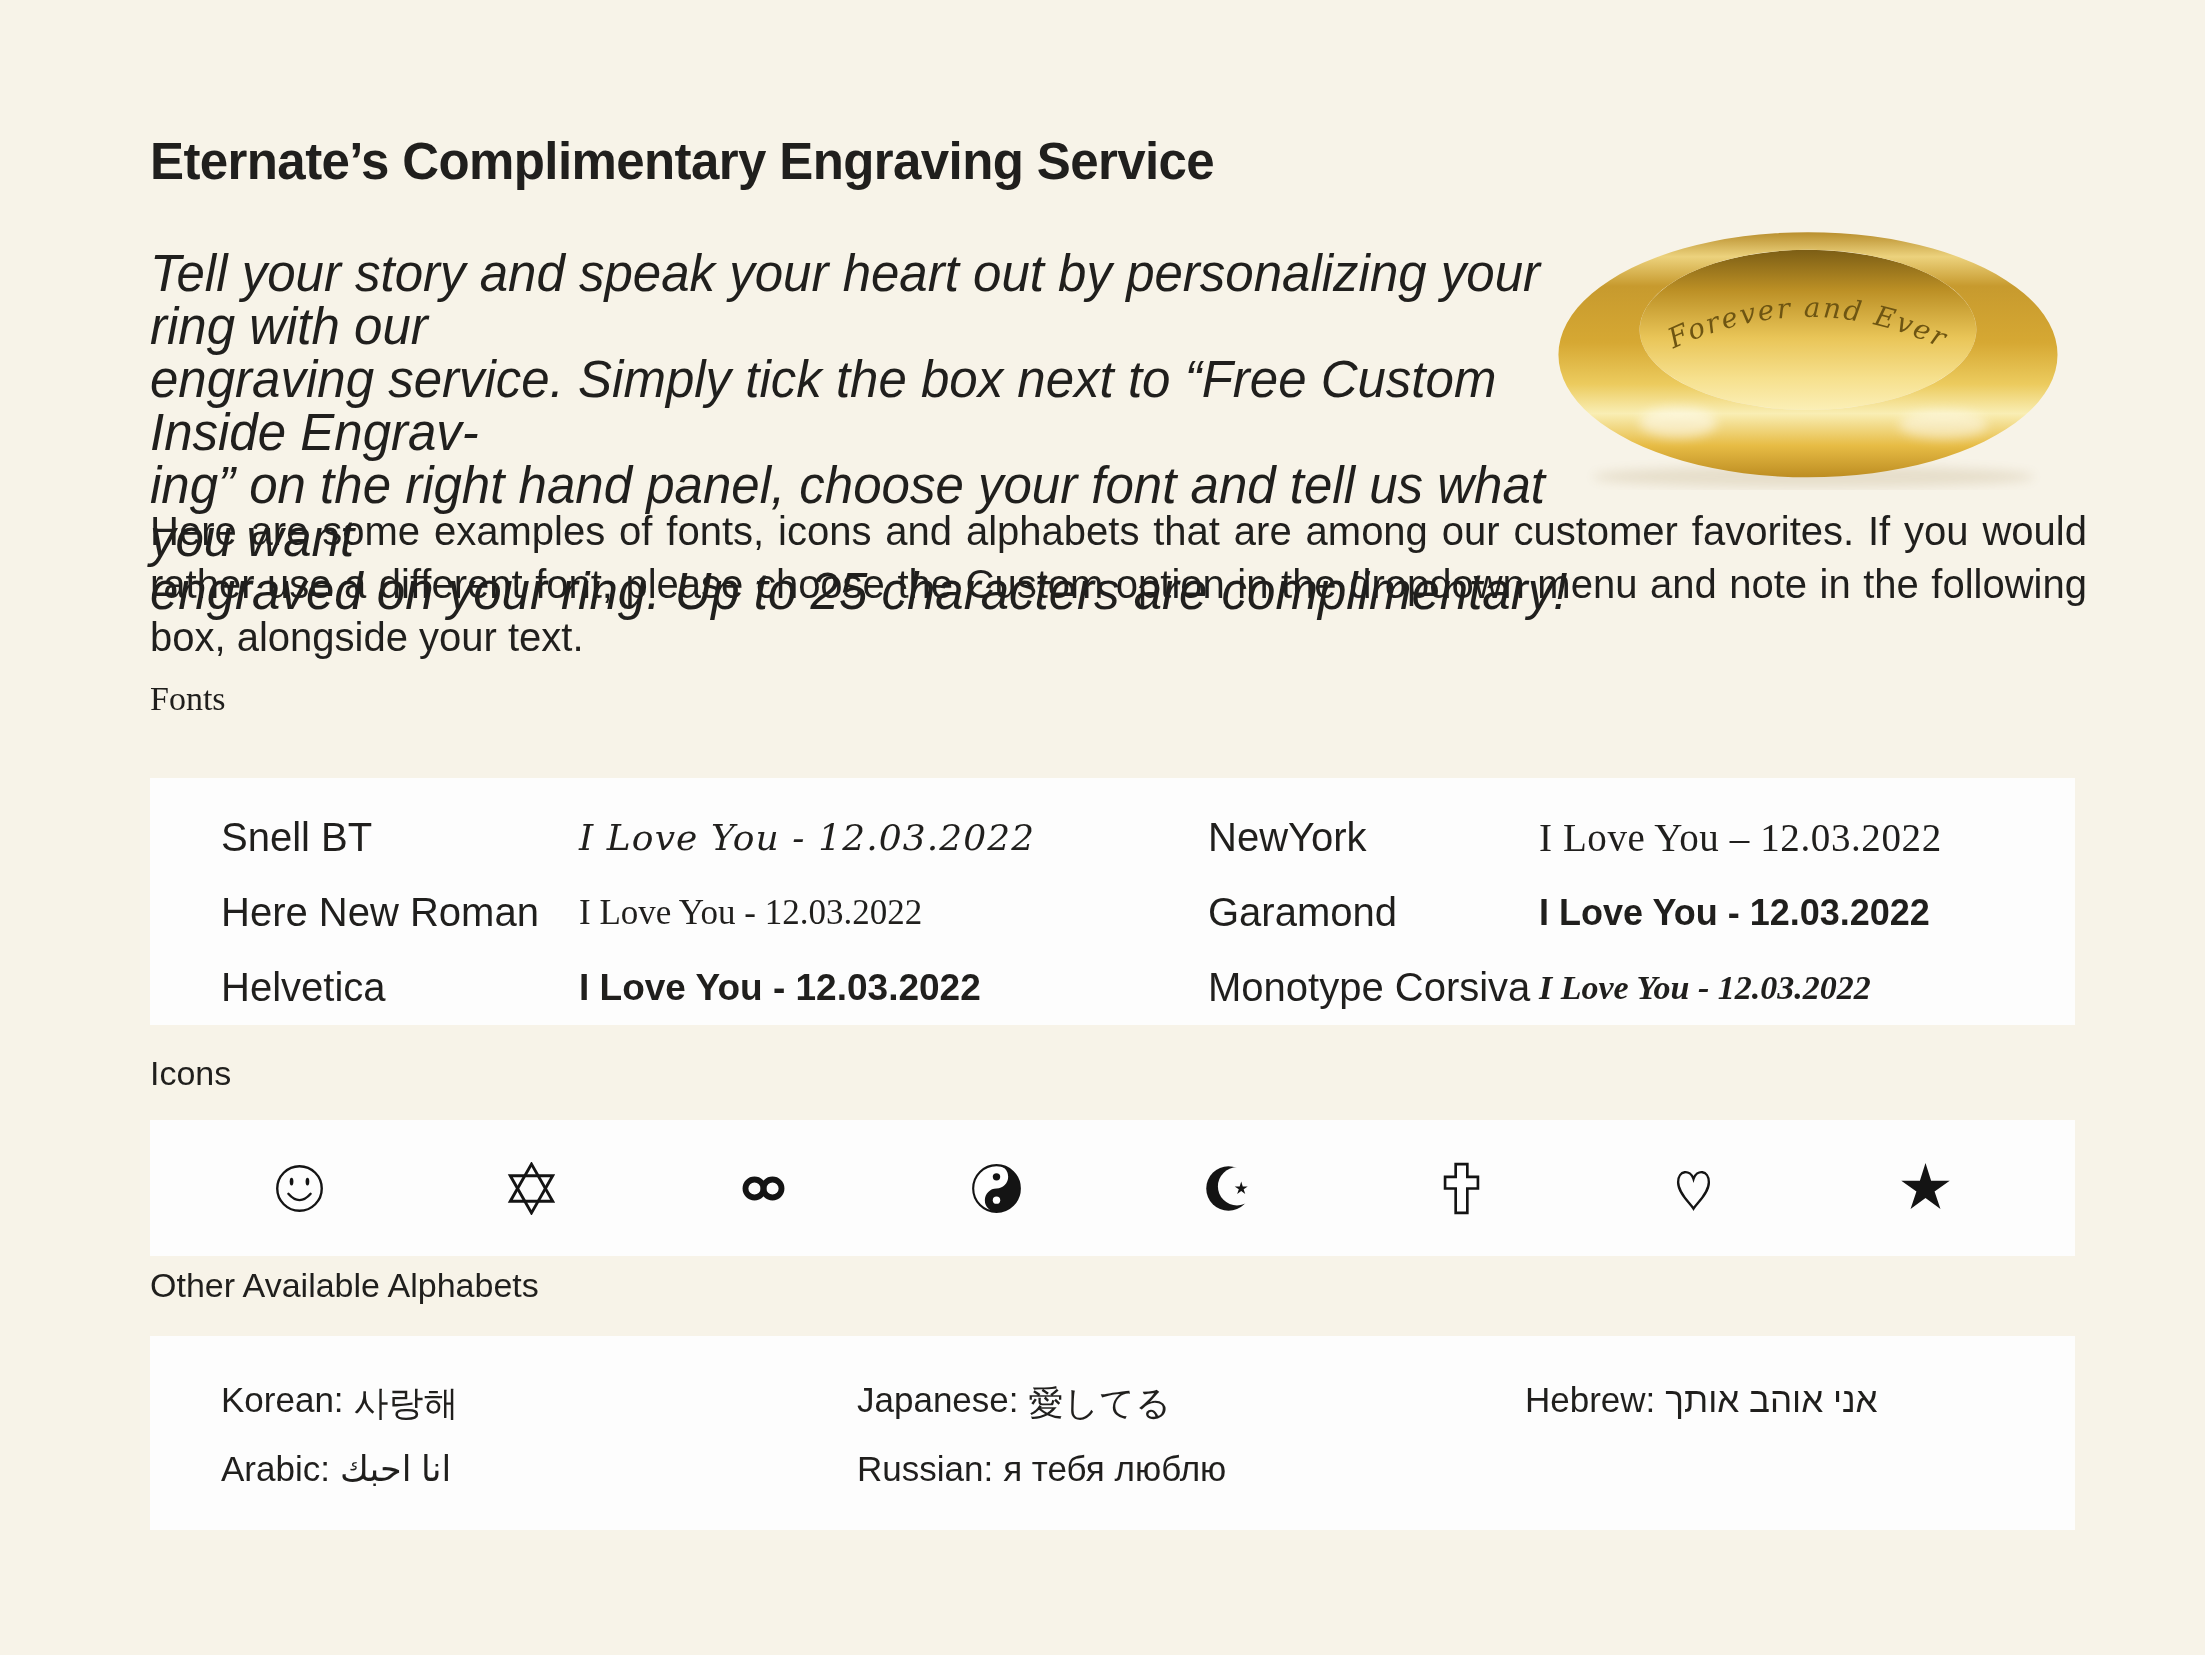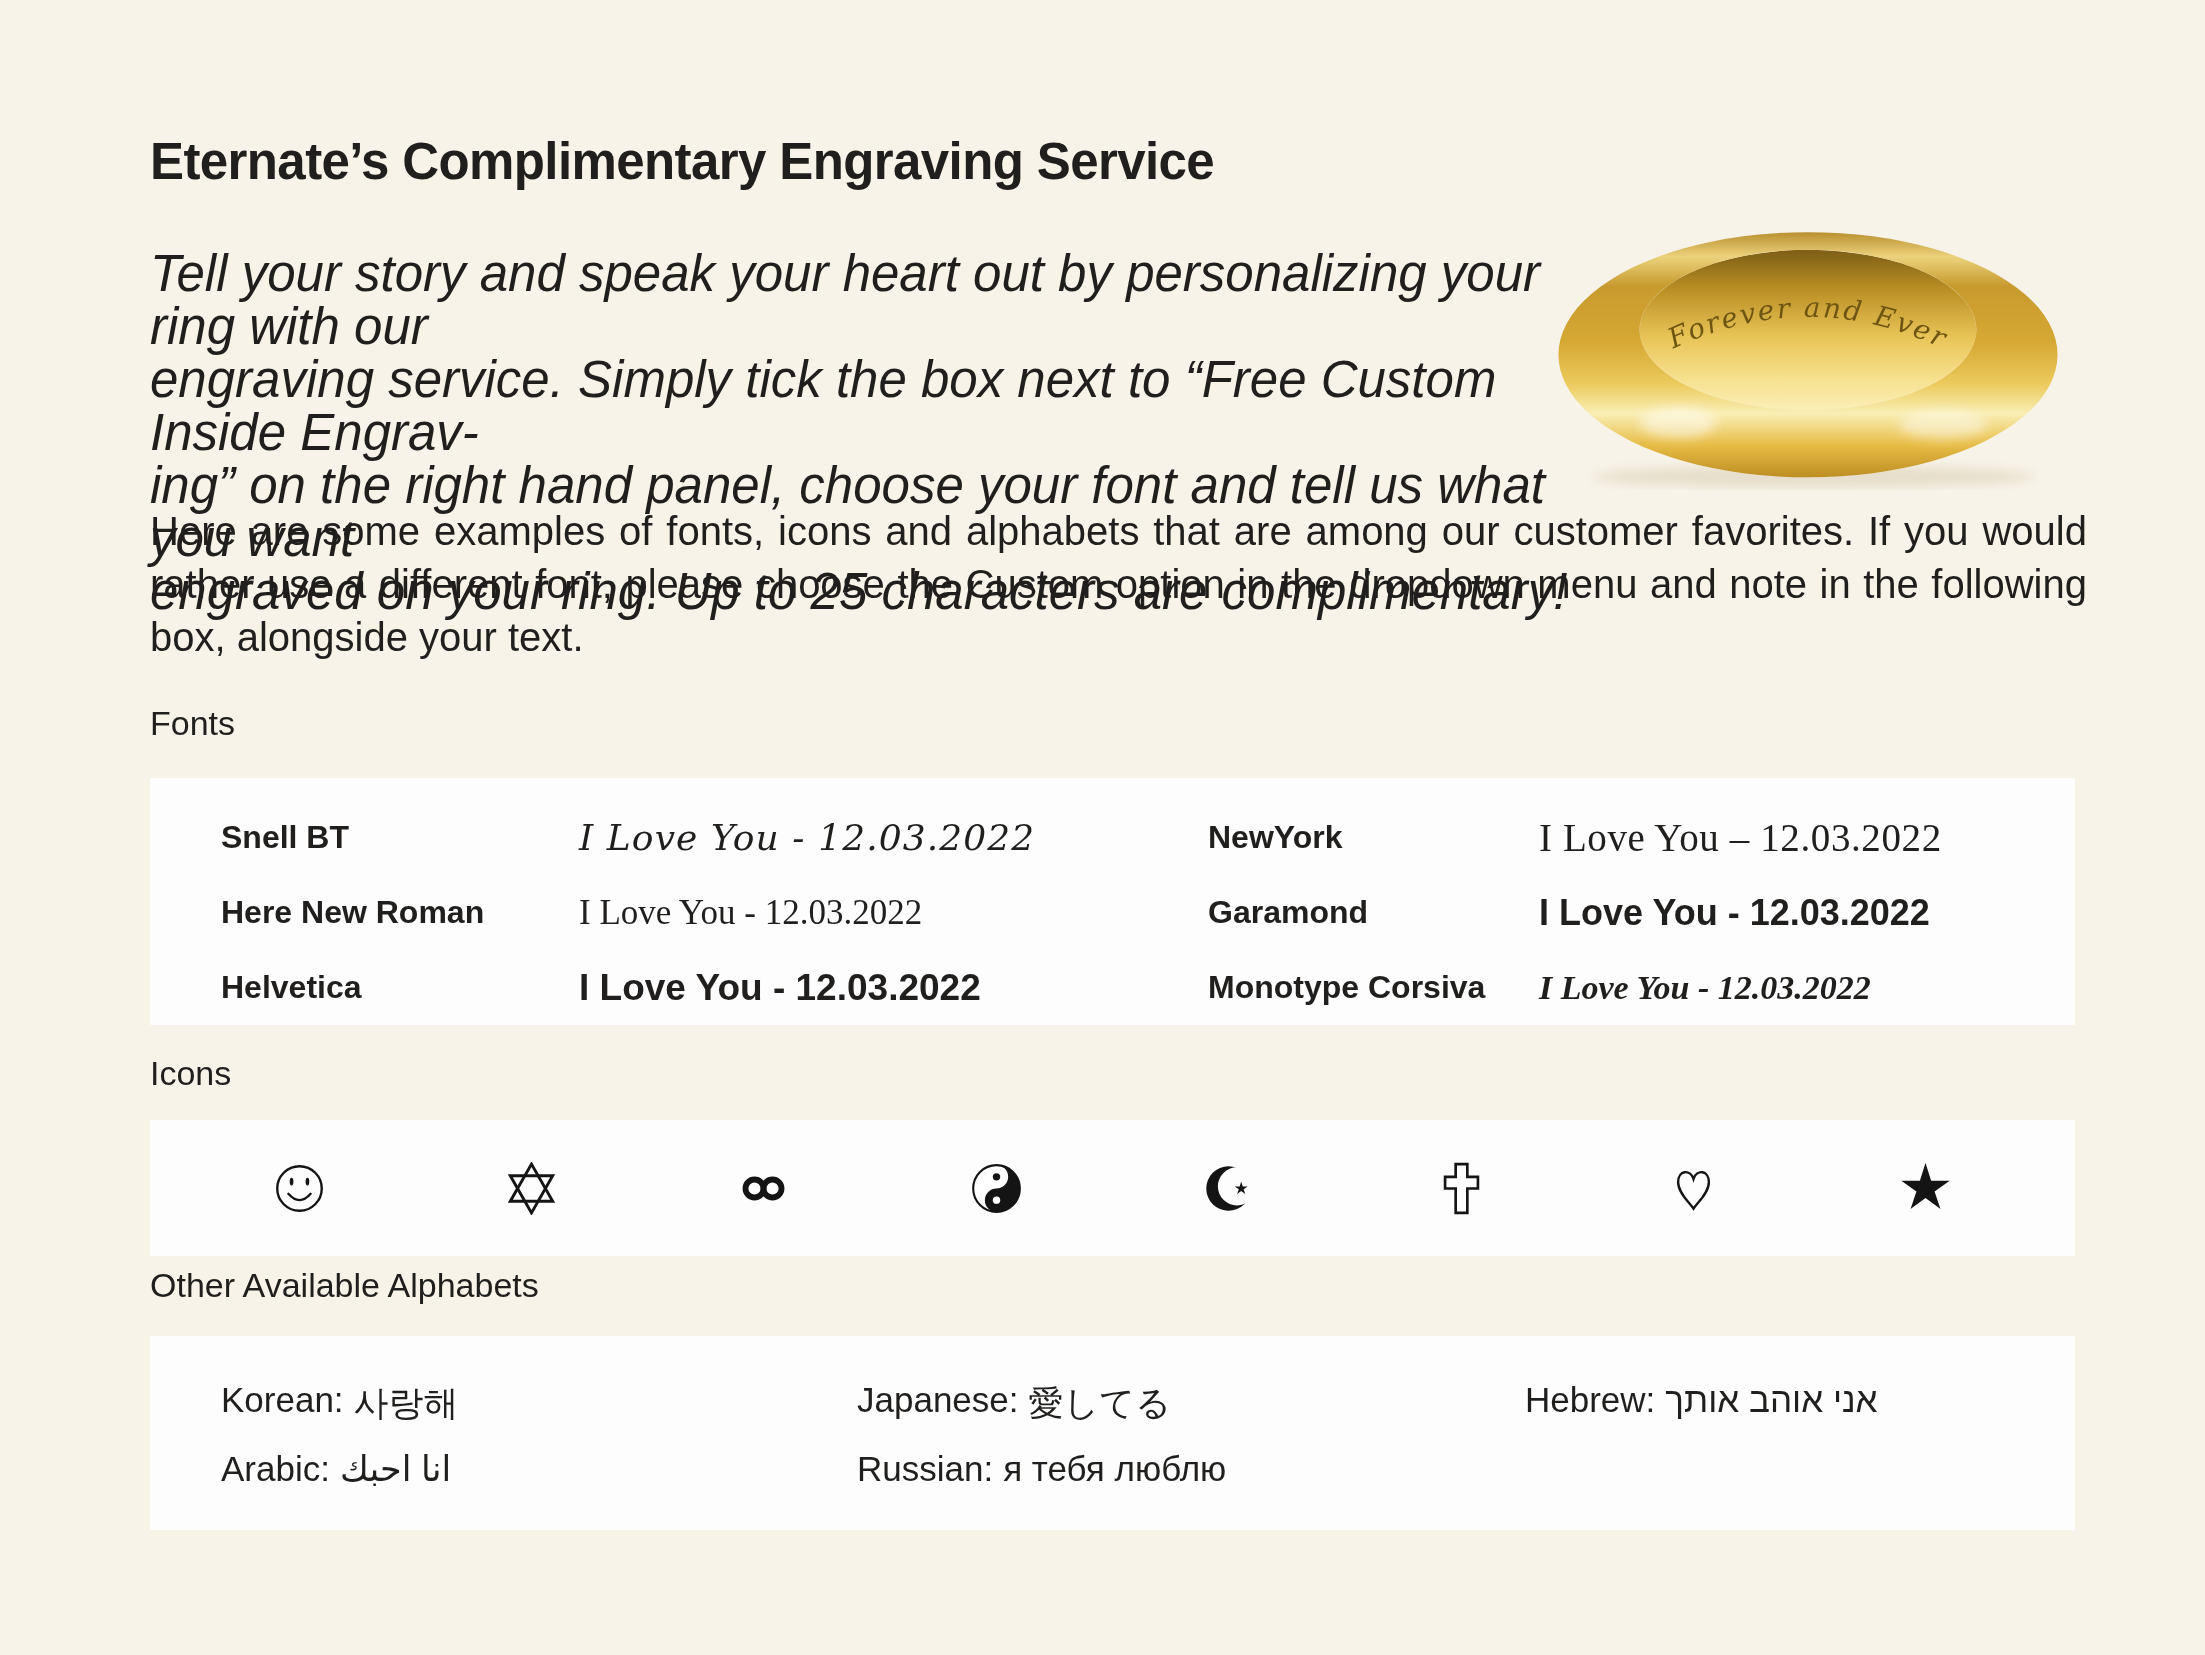--- a/index.html
+++ b/index.html
@@ -14,30 +14,30 @@
   
   #intro{left:150px;top:247px;width:1433px;font-size:51px;line-height:53px;white-space:pre-line;font-style:italic;}
   #ring{left:1549px;top:225px;width:529px;height:265px;}
   #ring svg{width:100%;height:100%;}
   .engraving{font-family:"DejaVu Serif","Liberation Serif",serif;font-style:italic;font-size:50px;
              letter-spacing:4px;fill:#6e5512;}
   
   #secondary{left:150px;top:505px;width:1937px;font-size:40px;line-height:53px;text-align:justify;}
   
   .section-label{font-size:34px;font-weight:400;color:#201f1d;}
-  #fonts-label{left:150px;top:704px;}
+  #fonts-label{left:150px;top:680px;font-family:Liberation Serif, serif;}
   #icons-label{left:150px;top:1054px;}
   #alpha-label{left:150px;top:1266px;}
   
   .panel{background:#fdfdfd;}
   #fonts-panel{left:150px;top:778px;width:1925px;height:247px;
     display:grid;grid-auto-flow:column;grid-template-rows:repeat(3,75px);
     grid-template-columns:987px auto;padding-top:22px;padding-left:71px;box-sizing:border-box;}
   .font-row{display:flex;align-items:center;}
-  .font-name{font-size:32px;font-weight:700;flex:0 0 358px;}
+  .font-name{font-size:40px;font-weight:400;flex:0 0 358px;}
   .col2 .font-name{flex:0 0 331px;}
   .font-sample{white-space:nowrap;}
   .style-snell{font-family:"DejaVu Serif","Liberation Serif",serif;font-style:italic;font-size:36px;letter-spacing:1.1px;}
   .style-times{font-family:"Liberation Serif","DejaVu Serif",serif;font-size:35px;}
   .style-helvetica{font-family:"Liberation Sans",sans-serif;font-weight:700;font-size:37px;}
   .style-newyork{font-family:"Liberation Serif","DejaVu Serif",serif;font-size:39px;letter-spacing:0.6px;text-align:center;}
   .style-garamond{font-family:"Liberation Sans",sans-serif;font-weight:700;font-size:36px;}
   .style-corsiva{font-family:"Liberation Serif","DejaVu Serif",serif;font-style:italic;font-weight:600;font-size:34px;}
   
   #icons-panel{left:150px;top:1120px;width:1925px;height:136px;display:flex;align-items:center;padding:0 33px;box-sizing:border-box;}

